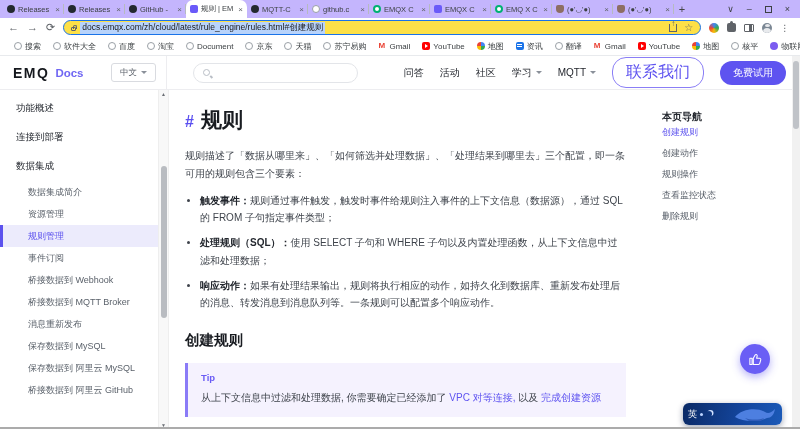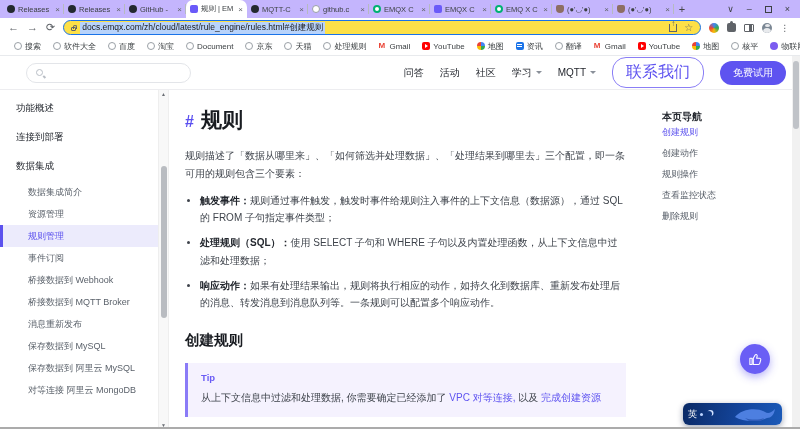--- a/index.html
+++ b/index.html
@@ -234,21 +234,21 @@
     <div class="bm">
         <span class="bm-ico globe"></span>
         <span>京东</span>
       </div>
     <div class="bm">
         <span class="bm-ico globe"></span>
         <span>天猫</span>
       </div>
     <div class="bm">
         <span class="bm-ico globe"></span>
-        <span>处理规则</span>
+        <span>苏宁易购</span>
       </div>
     <div class="bm">
         <span class="bm-ico gmail"></span>
         <span>Gmail</span>
       </div>
     <div class="bm">
         <span class="bm-ico youtube"></span>
         <span>YouTube</span>
       </div>
     <div class="bm">
@@ -280,20 +280,28 @@
         <span>核平</span>
       </div>
     <div class="bm">
         <span class="bm-ico iot"></span>
         <span>物联网前置及培训..</span>
       </div>
 
   </div>
 
   <div class="site-header">
+    <div class="logo-zone">
+      <span class="logo-emq">EMQ</span>
+      <span class="logo-docs">Docs</span>
+      <span class="lang-btn">
+          <span>中文</span>
+          <span class="caret"></span>
+        </span>
+    </div>
     <div class="search-box">
       <span class="mag"></span>
     </div>
     <div class="hd-nav">
       <span class="hd-link">问答</span>
       <span class="hd-link">活动</span>
       <span class="hd-link">社区</span>
       <span class="hd-link">
           <span>学习</span>
           <span class="caret"></span>
@@ -315,21 +323,21 @@
       <div class="side-section">数据集成</div>
       <div class="side-item">数据集成简介</div>
       <div class="side-item">资源管理</div>
       <div class="side-item active">规则管理</div>
       <div class="side-item">事件订阅</div>
       <div class="side-item">桥接数据到 Webhook</div>
       <div class="side-item">桥接数据到 MQTT Broker</div>
       <div class="side-item">消息重新发布</div>
       <div class="side-item">保存数据到 MySQL</div>
       <div class="side-item">保存数据到 阿里云 MySQL</div>
-      <div class="side-item">对等连接 阿里云 MongoDB</div>
+      <div class="side-item">桥接数据到 阿里云 GitHub</div>
 
     </div>
 
     <div class="side-scroll">
       <span class="arr up">▲</span>
       <span class="arr down">▼</span>
       <div class="side-thumb"></div>
     </div>
 
     <div class="article">

